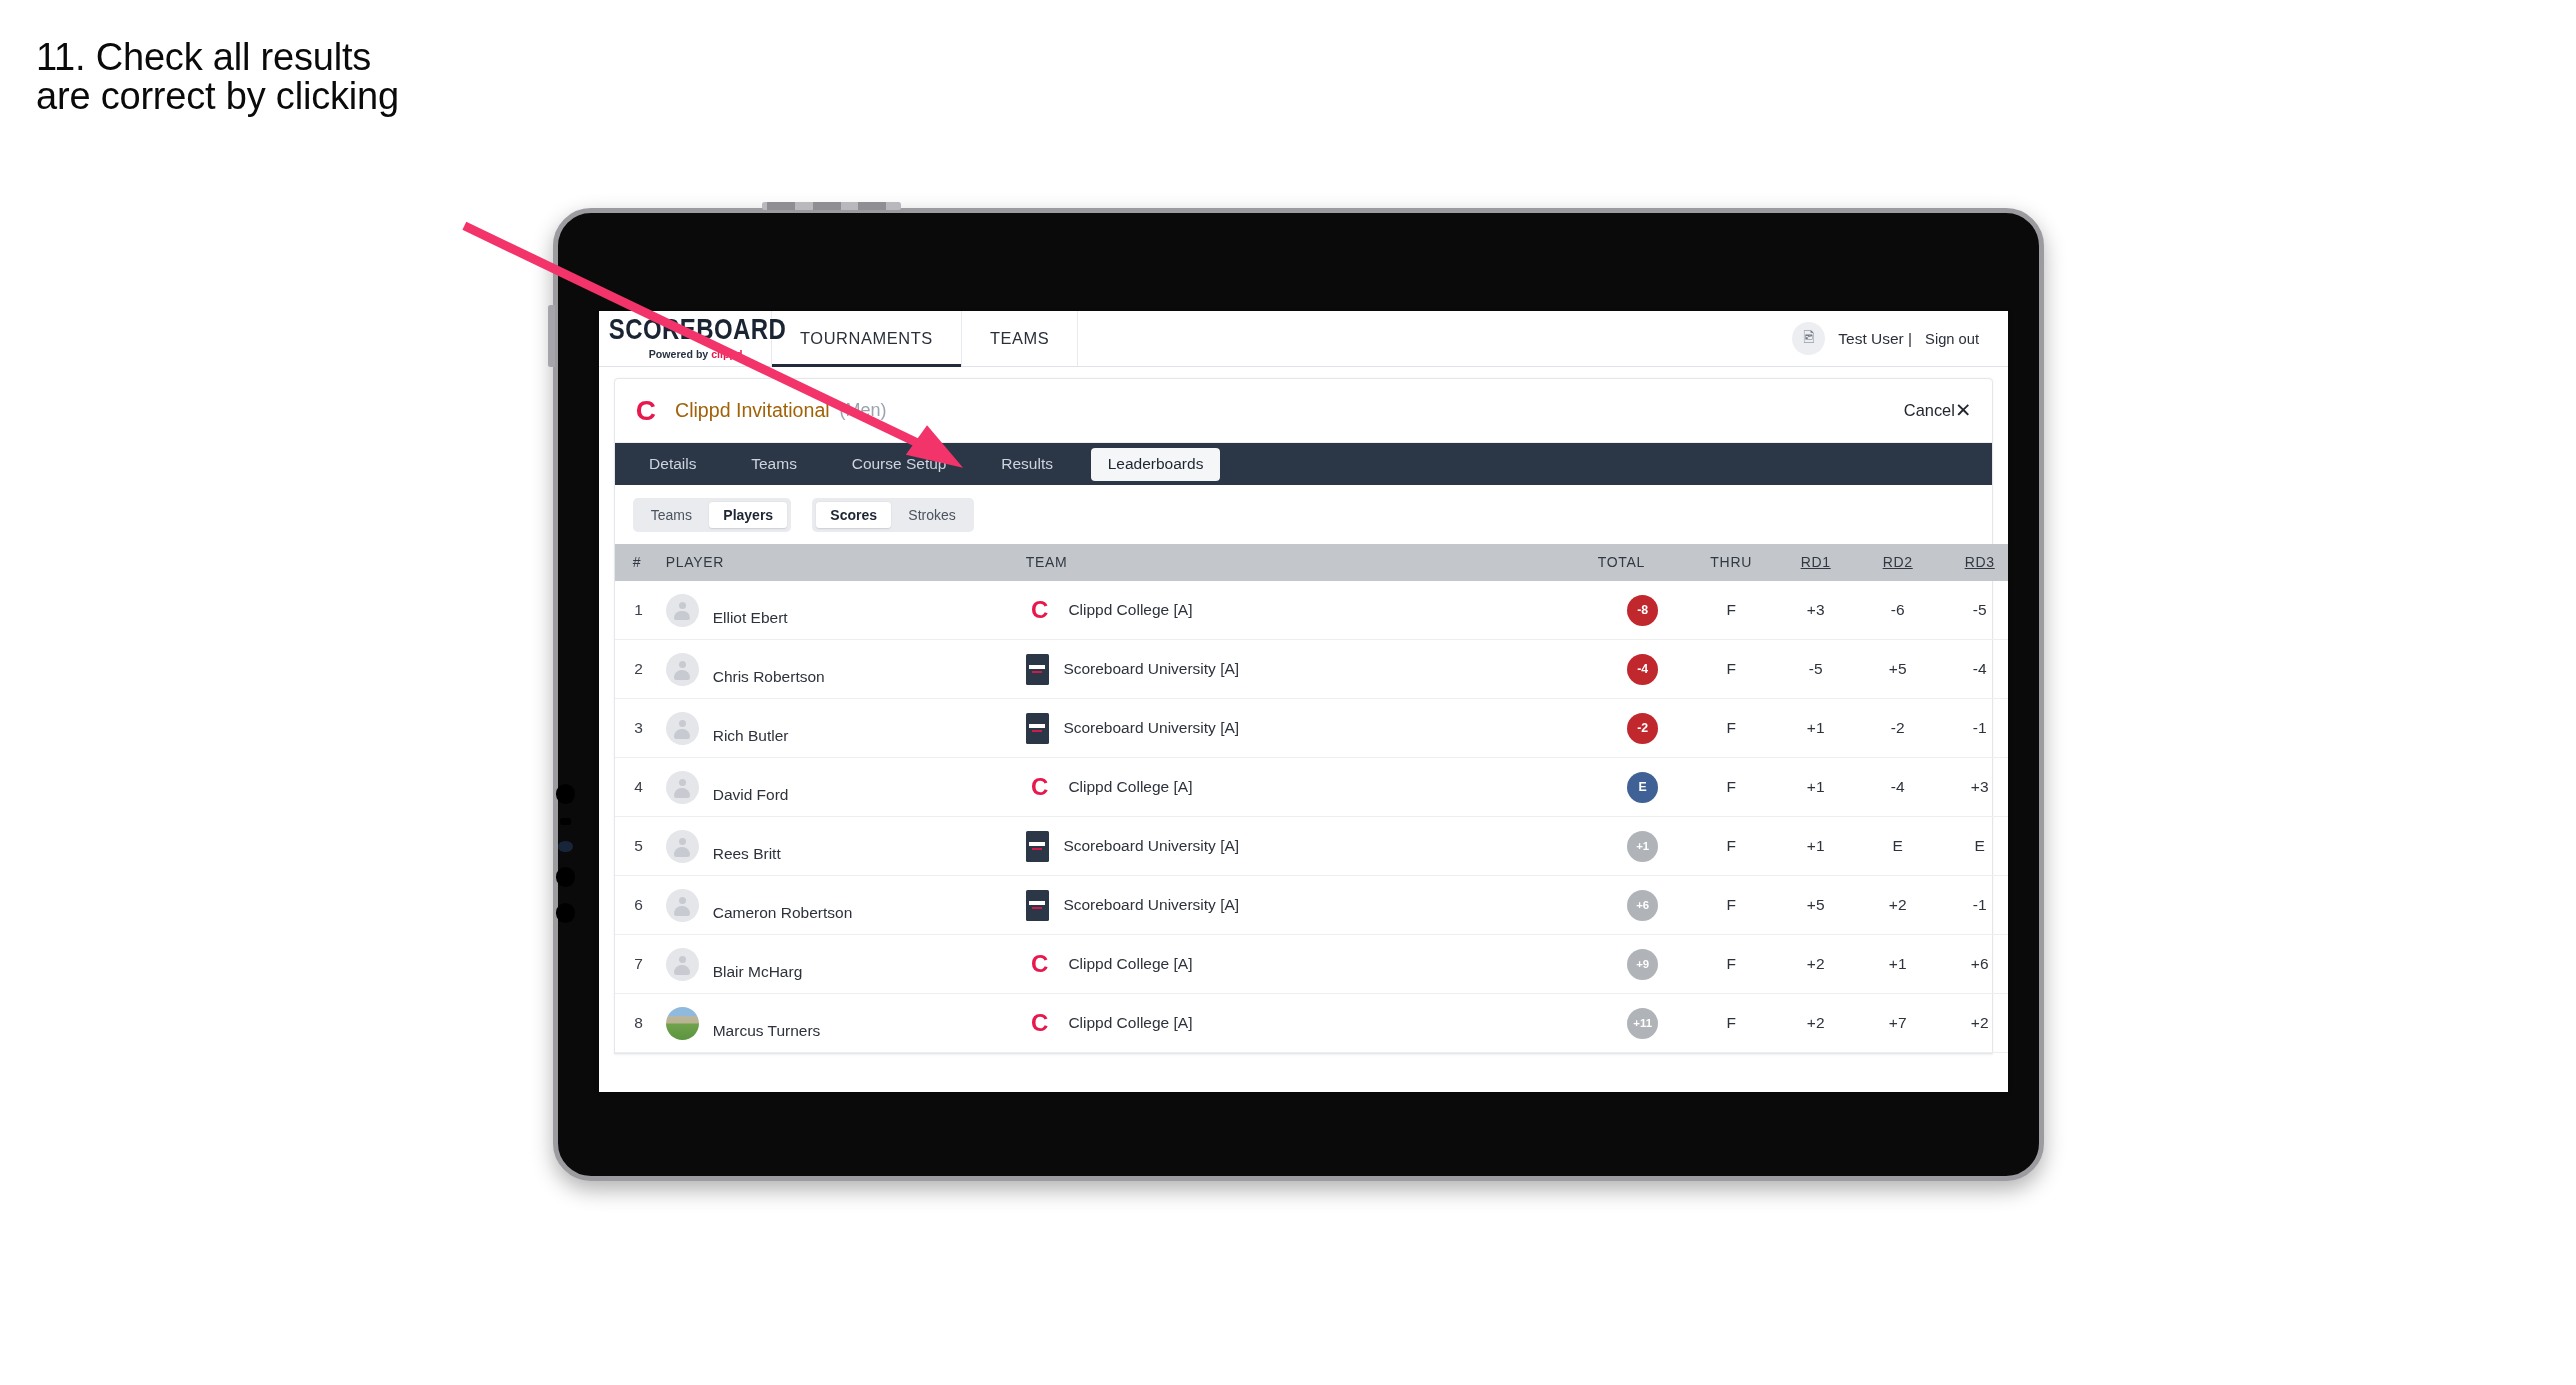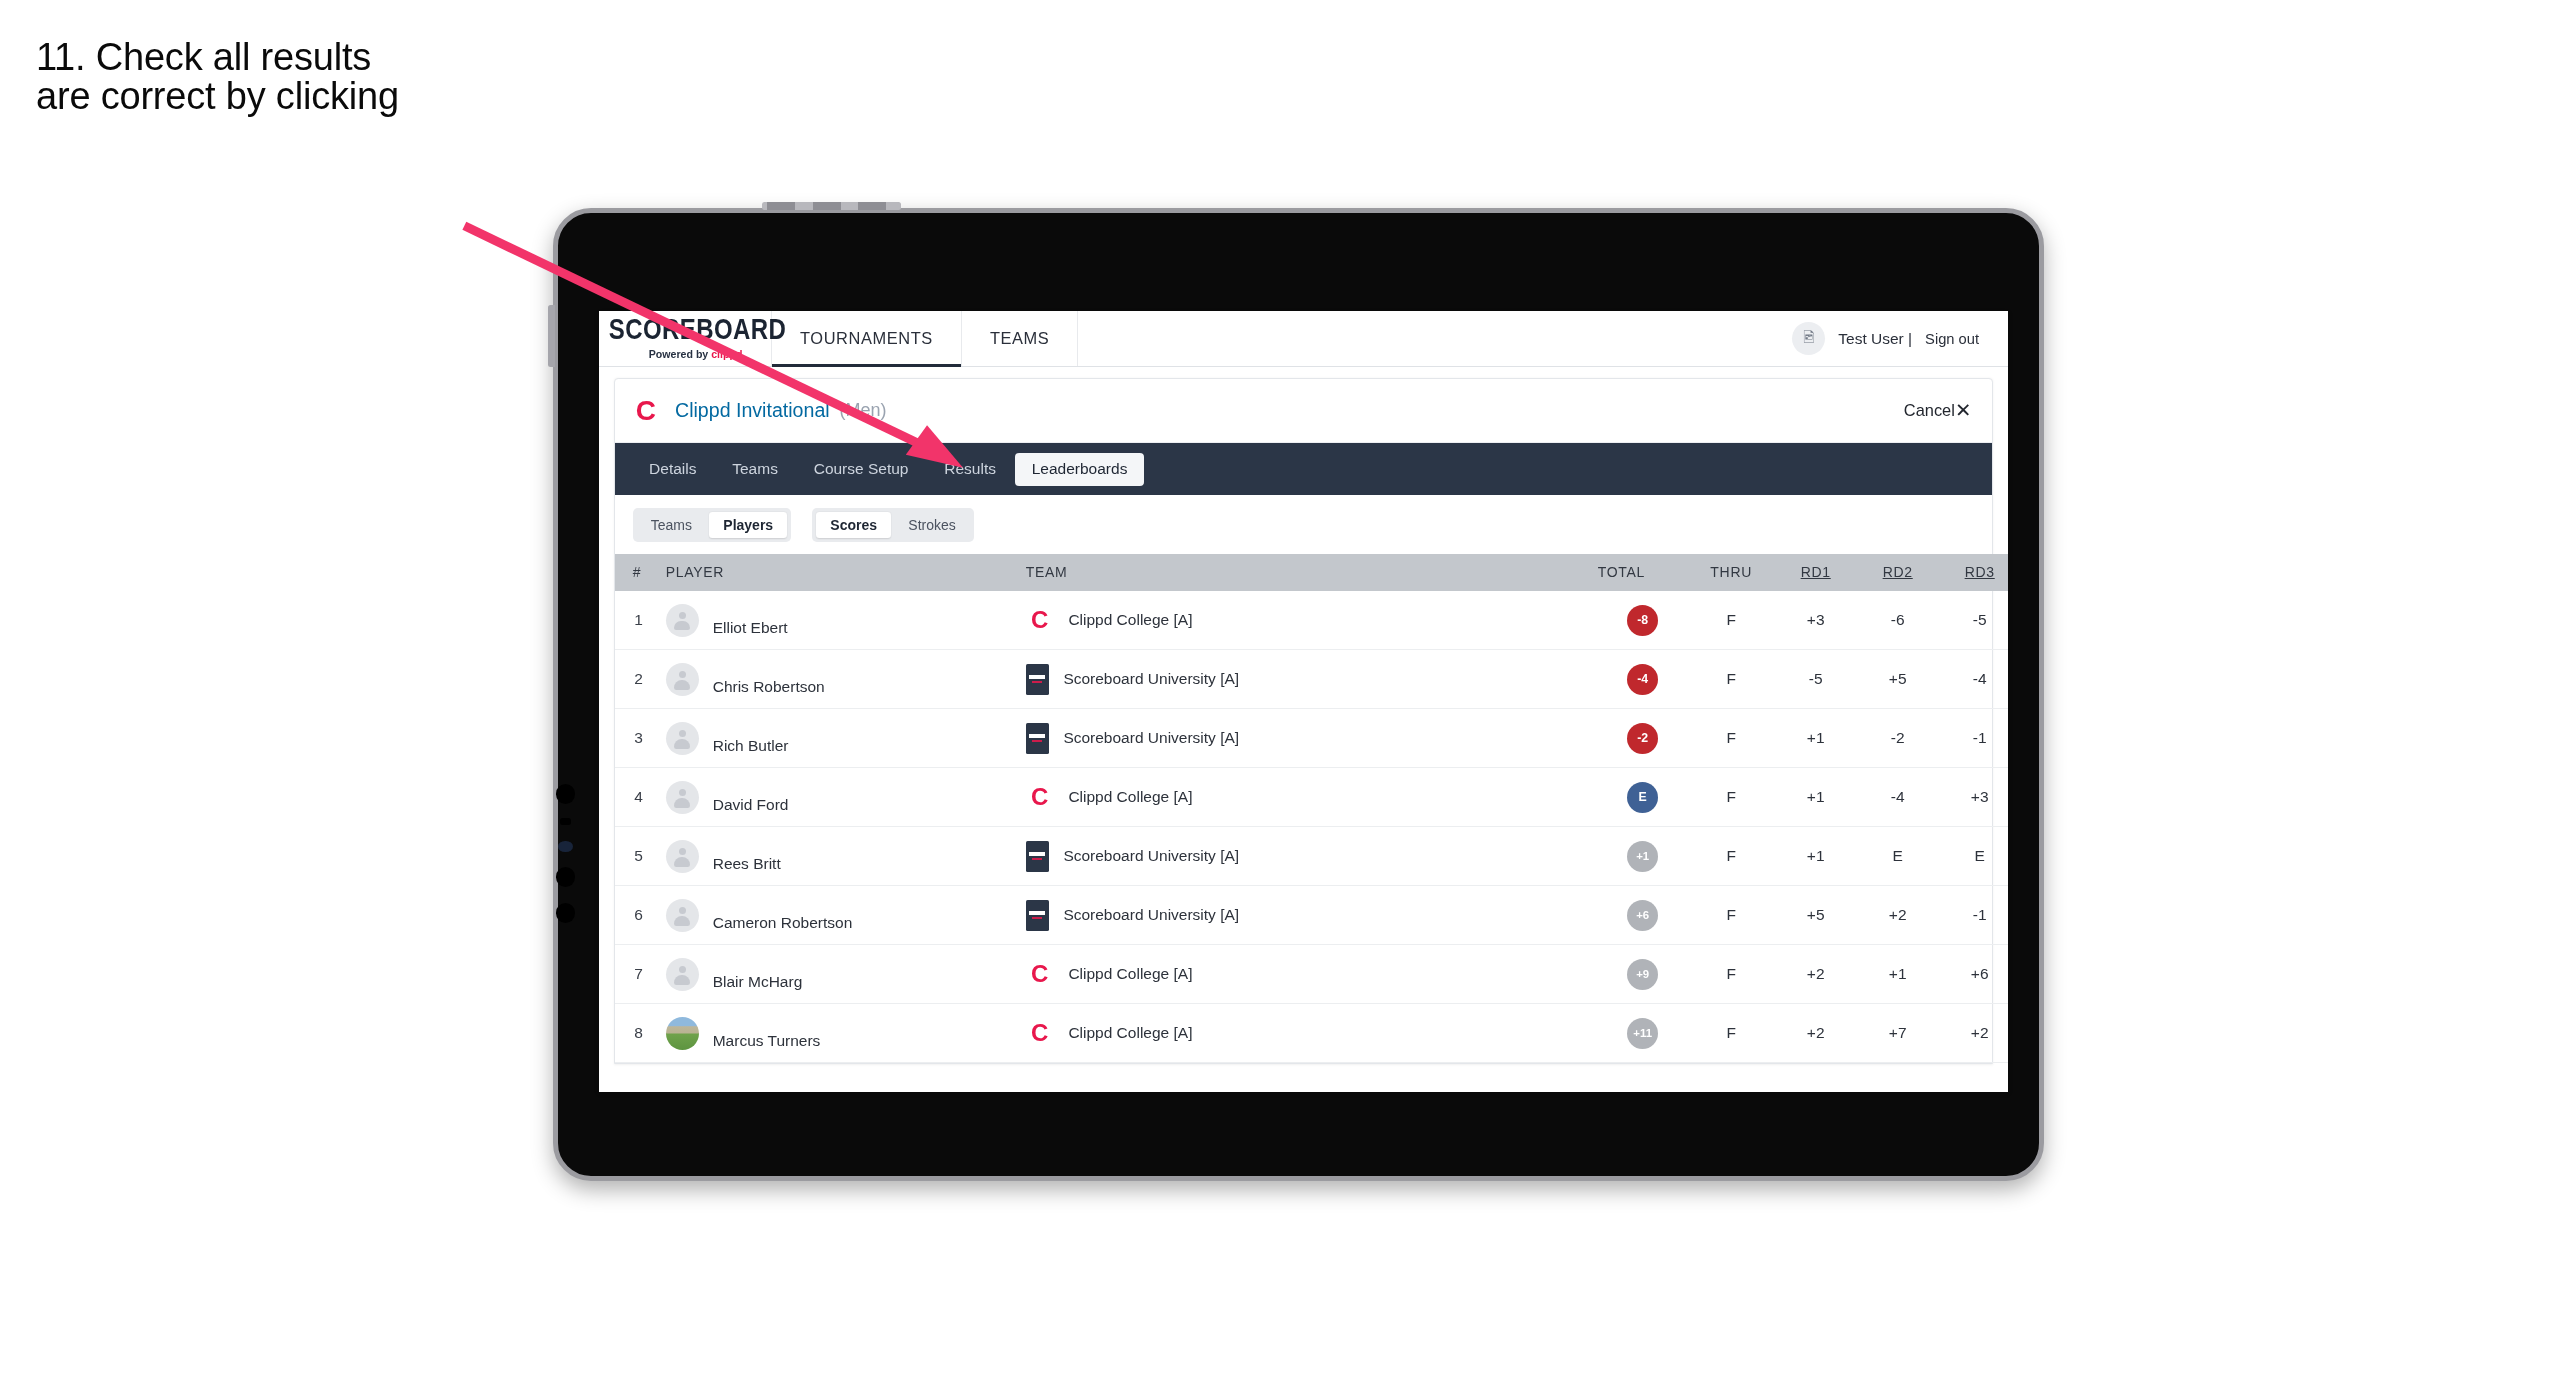--- a/index.html
+++ b/index.html
@@ -118,30 +118,30 @@
     box-shadow: 0 0.8px 2.5px rgba(0,0,0,0.06);
   }
   .t-head {
     display:flex; align-items:center; height:64px; padding: 0 21px;
     border-bottom:0.8px solid #edeff2;
   }
   .t-logo {
     font-size: 28px; font-weight:800; color:#e8174c; width:36px;
     font-family:"Liberation Sans", sans-serif;
   }
-  .t-title { font-size:19.6px; color:#0369a1; margin-left:3.3px; }
+  .t-title { font-size:19.6px; color:#a16207; margin-left:3.3px; }
   .t-gender { font-size:18px; color:#9aa3b0; margin-left:9.8px; }
   .t-cancel { margin-left:auto; display:flex; align-items:center; gap:0; cursor:pointer;}
   .t-cancel-label { font-size:16.4px; color:#22262e; }
   .t-cancel-x { font-size:19.6px; color:#22262e; line-height:1; }
 
   
   .navbar {
-    background:#2b3647; height:52px; display:flex; align-items:center;
-    padding-left: 18px; gap: 3px;
+    background:#2b3647; height:42px; display:flex; align-items:center;
+    padding-left: 18px; gap: 22px;
   }
   .navtab {
     padding: 0 16.4px; height:33px; display:flex; align-items:center;
     font-size:15.5px; color:#cdd4de; border-radius:4.1px; cursor:pointer;
   }
   .navtab.active { background:#f4f6f8; color:#1e2633; font-weight:400; }
 
   
   .filters { display:flex; gap:21px; padding: 13px 18px 11.4px 18px; background:#fff; }
   .pillgroup { background:#e9ebee; border-radius:4.9px; padding:4.1px; display:flex; gap:3.3px; }

